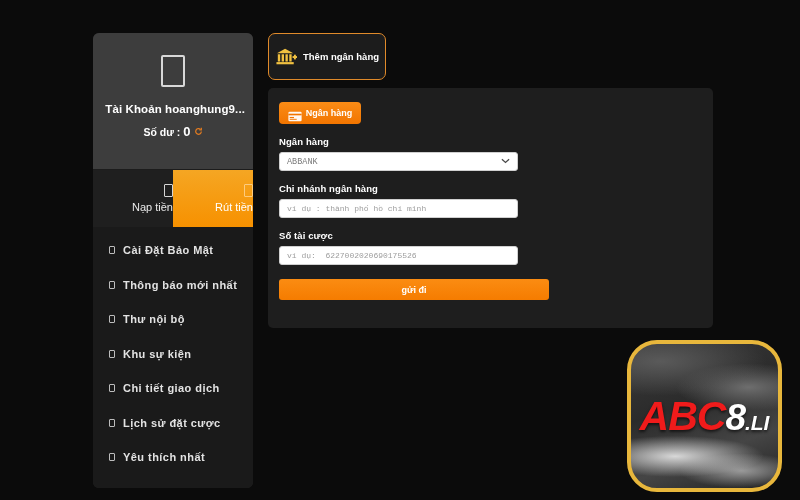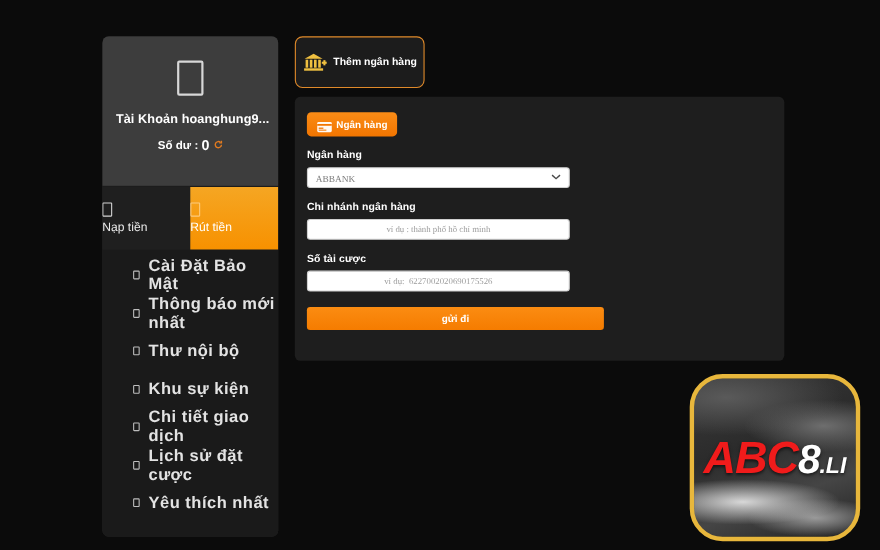--- a/index.html
+++ b/index.html
@@ -69,21 +69,21 @@
 
   .tabs {
     display: flex;
     height: 58px;
     border-top: 1px solid #1c1c1c;
   }
   .tab {
     flex: 1;
     display: flex;
     flex-direction: column;
-    align-items: flex-start;
+    align-items: flex-end;
     justify-content: center;
     gap: 4px;
     font-size: 11px;
     cursor: pointer;
   }
   .tab.inactive { background: #1f1f1f; color: #e9e9e9; }
   .tab.active { background: linear-gradient(180deg,#f5a623 0%,#f79100 100%); color: #ffffff; }
   .tab .glyph {
     width: 9px; height: 13px;
     border: 1.2px solid currentColor;
@@ -95,23 +95,23 @@
   .menu {
     flex: 1;
     background: #1a1a1a;
     padding-top: 6px;
   }
   .menu-item {
     display: flex;
     align-items: center;
     gap: 8px;
     height: 34.5px;
-    padding-left: 28px;
+    padding-left: 16px;
     color: #e3e3e3;
-    font-size: 15px;
+    font-size: 11px;
     font-weight: bold;
     letter-spacing: .45px;
     cursor: pointer;
   }
   .menu-item .mglyph {
     width: 6px; height: 8px;
     border: 1px solid #bdbdbd;
     border-radius: 1px;
     flex: 0 0 auto;
   }
@@ -175,40 +175,40 @@
   .field-control {
     width: 239px; height: 19px;
     background: #ffffff;
     border: 1px solid #d0d0d0;
     border-radius: 3px;
     font-size: 8px;
     color: #8f8f8f;
     padding: 0 7px;
     display: flex;
     align-items: center;
-    font-family: Liberation Serif, serif;
+    font-family: Liberation Mono, monospace;
     position: relative;
   }
   select.field-control {
     appearance: none;
     -webkit-appearance: none;
     color: #7c7c7c;
     font-size: 8.5px;
   }
   .select-wrap { position: relative; width: 239px; }
   .select-chevron {
     position: absolute;
     right: 8px; top: 50%;
     transform: translateY(-50%);
     pointer-events: none;
     color: #4a4a4a;
     font-size: 8px;
     line-height: 1;
   }
-  input.field-control { outline: none; text-align: center; }
+  input.field-control { outline: none; }
   input.field-control::placeholder { color: #9d9d9d; font-size: 8px; }
 
   .submit-btn {
     margin-top: 14px;
     width: 270px; height: 21px;
     background: linear-gradient(180deg,#fb8c12 0%,#f57c00 100%);
     border: none;
     border-radius: 3px;
     color: #ffffff;
     font-size: 9px;

